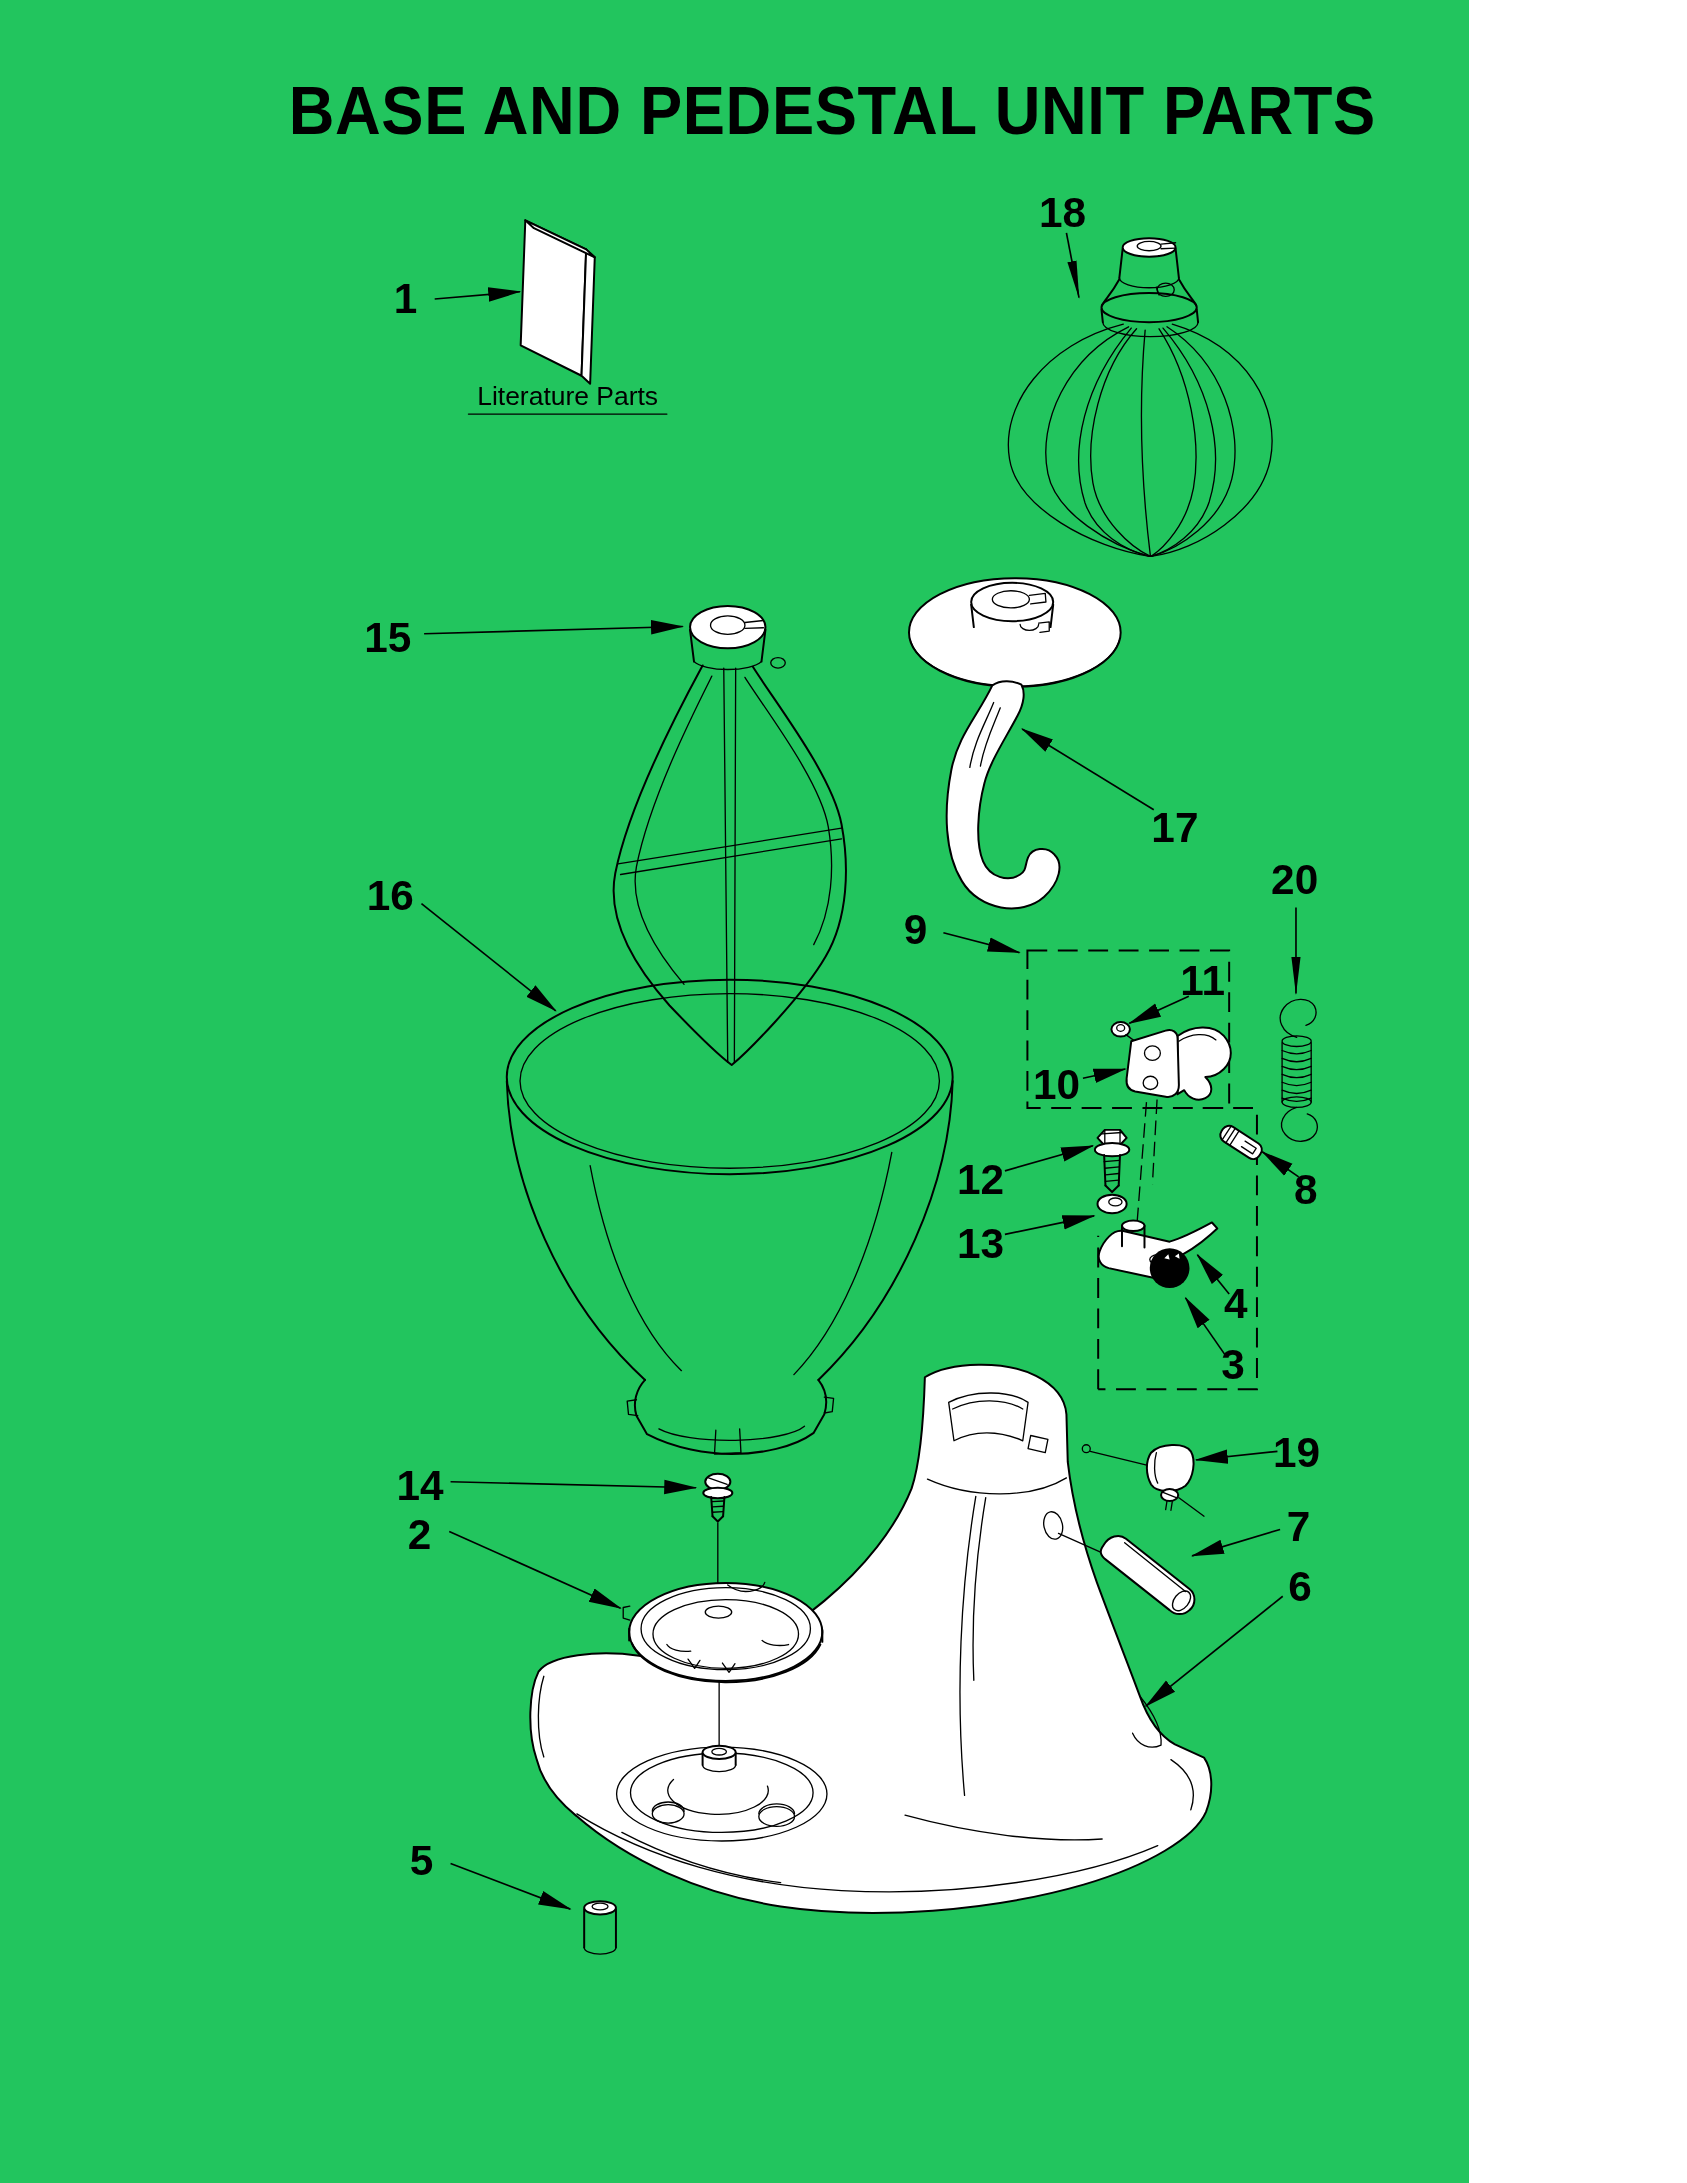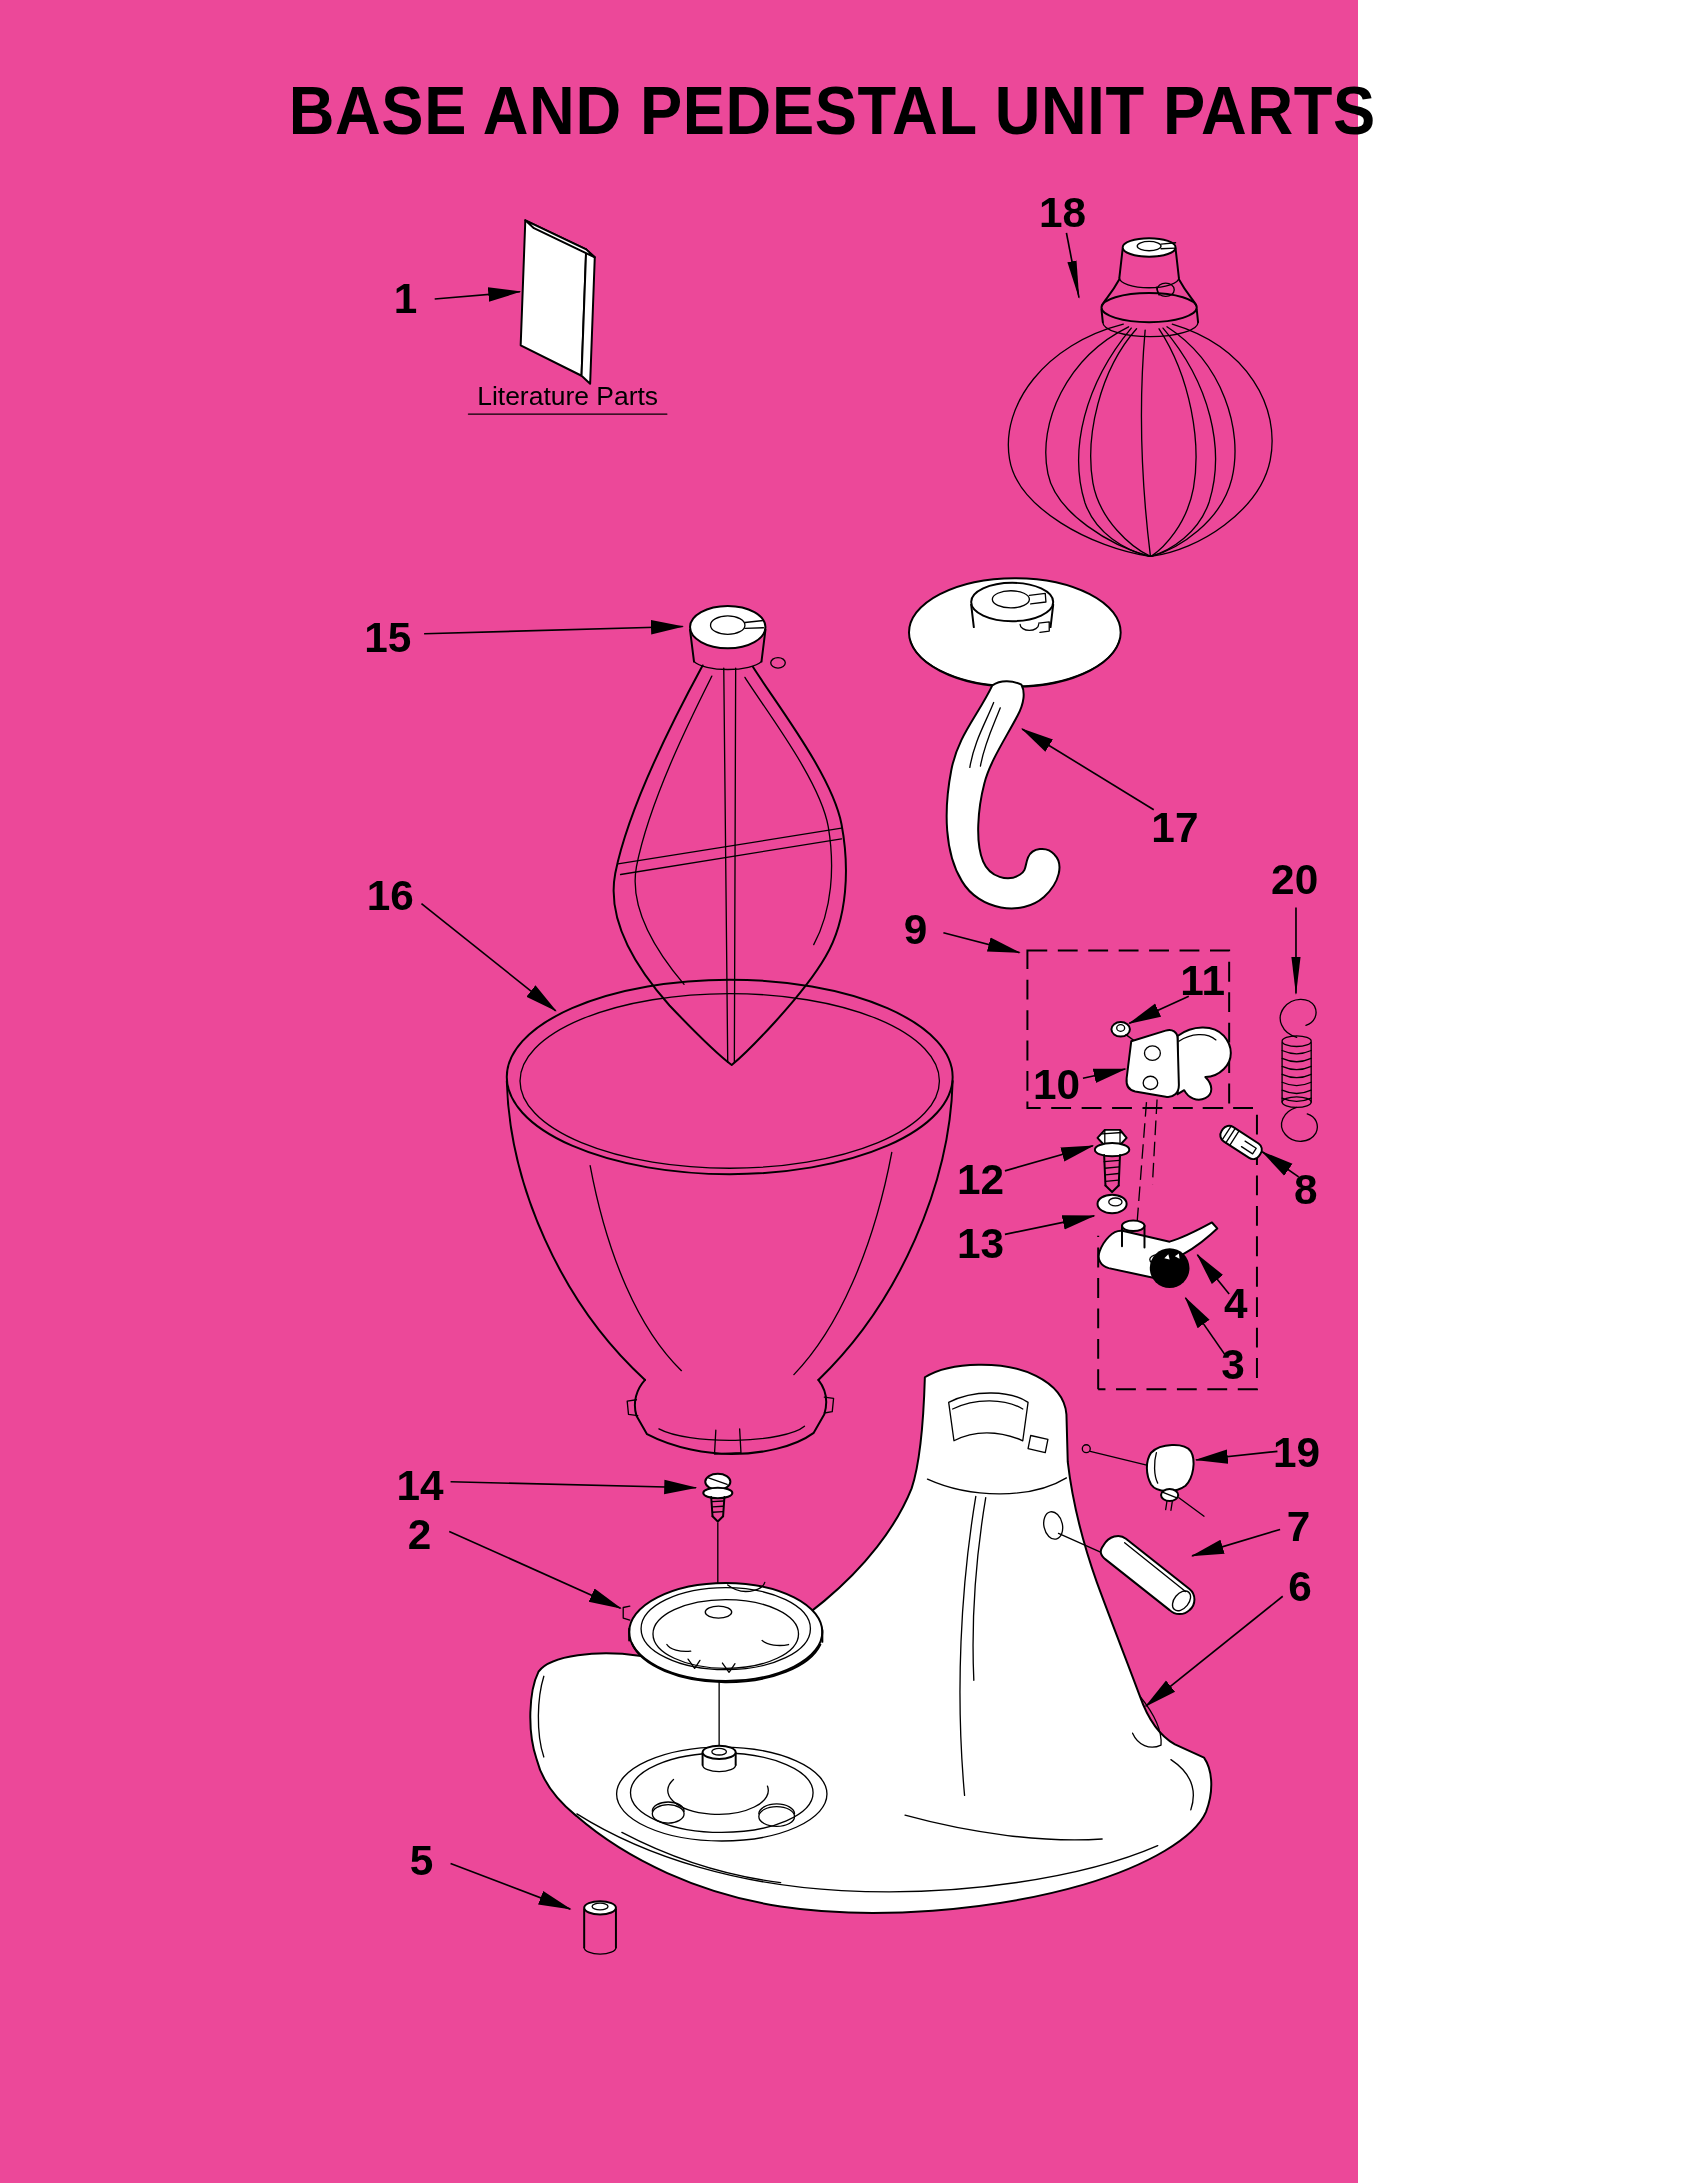--- a/index.html
+++ b/index.html
@@ -1,16 +1,16 @@
 <!DOCTYPE html>
 <html style="font-size:10.6px"><head>
 <meta charset="utf-8">
 <style>
   html,body{margin:0;padding:0;background:#ffffff;}
-  .page{width:1358px;height:2183px;background:#ec4899;position:relative;
+  .page{width:1469px;height:2183px;background:#22c55e;position:relative;
         font-family:"Liberation Sans",sans-serif;}
   svg{display:block}
   .ln{fill:none;stroke:#000;stroke-width:3;stroke-linecap:round;stroke-linejoin:round;}
   .tn{fill:none;stroke:#000;stroke-width:2;stroke-linecap:round;stroke-linejoin:round;}
   .wt{fill:#ffffff;stroke:#000;stroke-width:3;stroke-linejoin:round;}
   .bk{fill:#000;stroke:none;}
   .lead{fill:none;stroke:#000;stroke-width:2.5;}
   .dash{fill:none;stroke:#000;stroke-width:3;stroke-dasharray:30 16;}
   .cdash{fill:none;stroke:#000;stroke-width:2;stroke-dasharray:22 10;}
   .callout{font-family:"Liberation Sans",sans-serif;font-size:64px;font-weight:bold;

